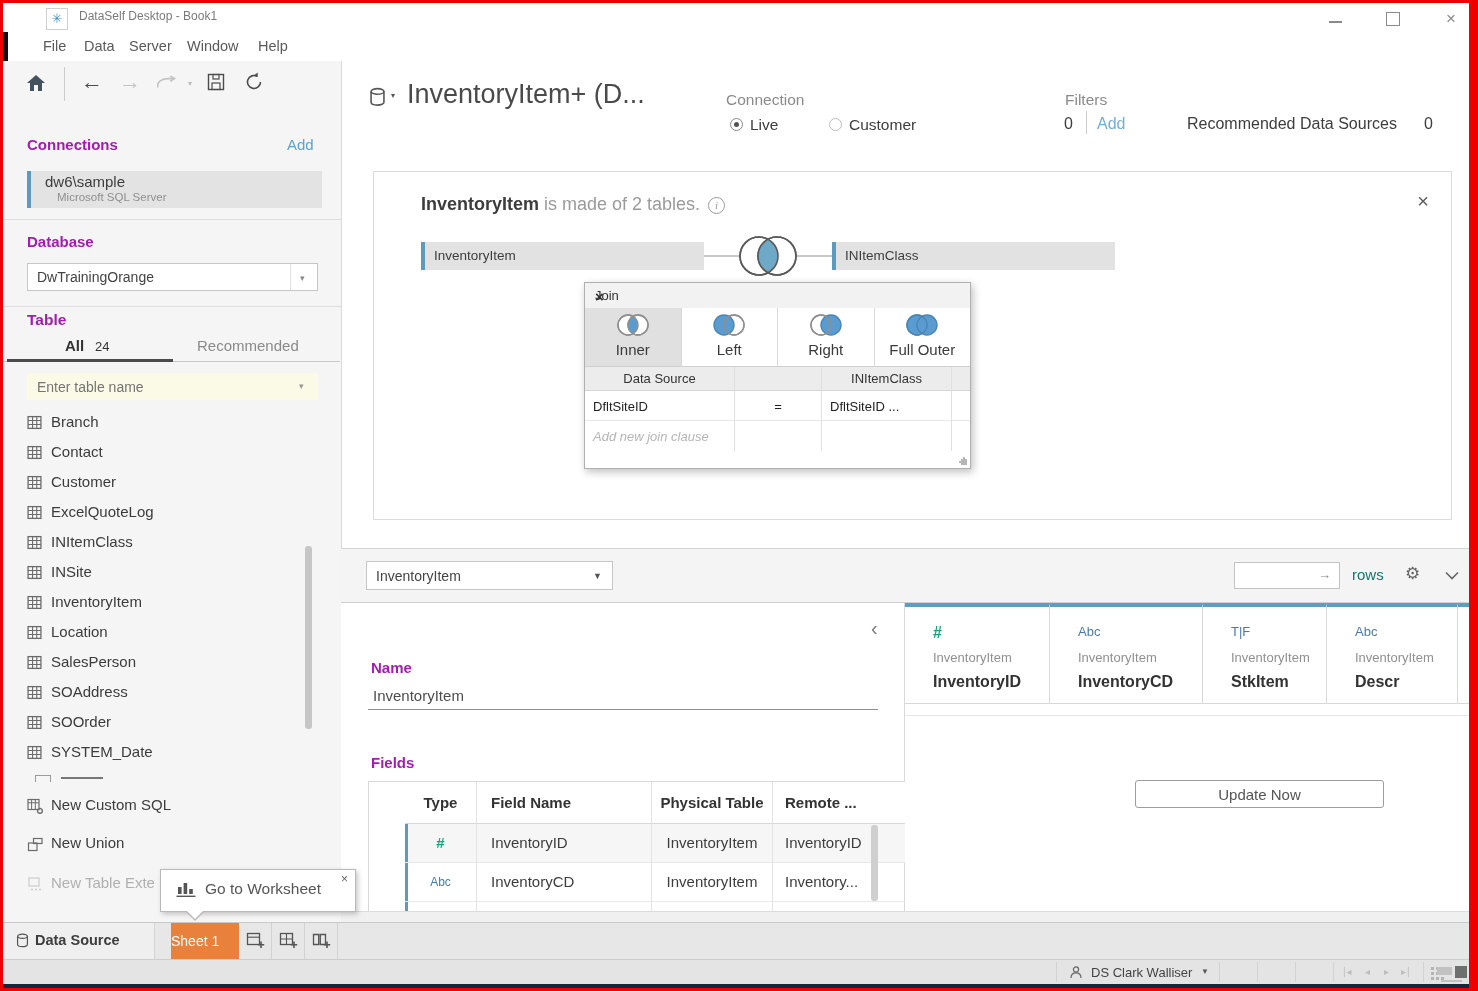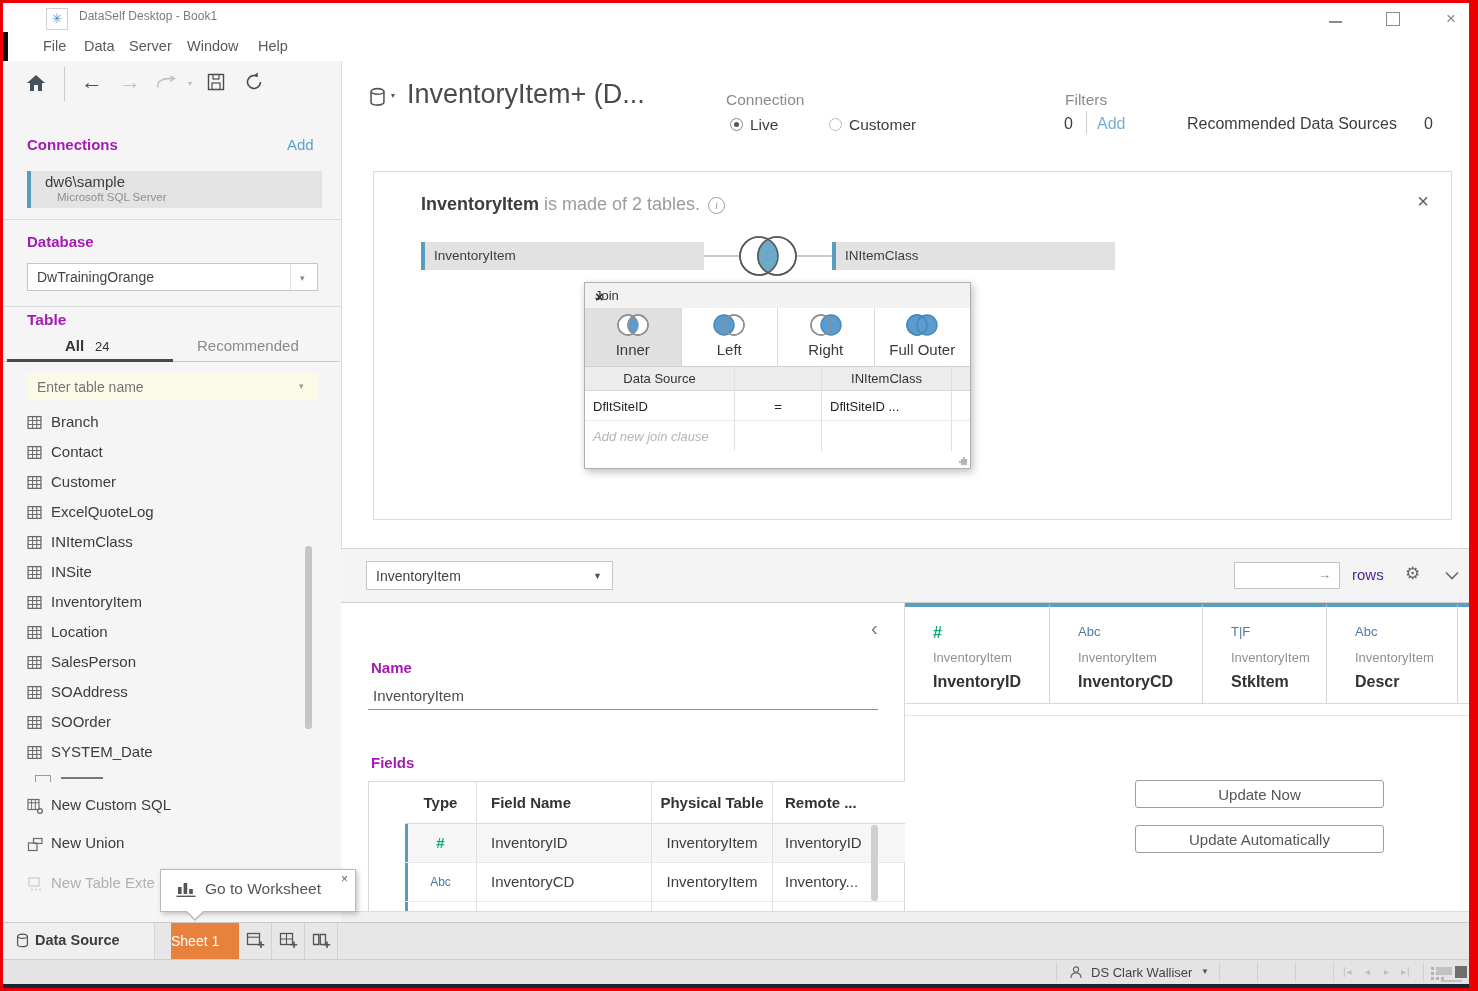--- a/index.html
+++ b/index.html
@@ -474,21 +474,21 @@
   </div>
 
   <div class="abs band">
     <div class="abs dropdown" style="left:25px;top:12px;width:247px;height:29px">
       <span class="abs dd-txt" style="top:6px">InventoryItem</span>
       <span class="abs" style="right:10px;top:9px;font-size:9px;color:#555">▼</span>
     </div>
     <div class="abs rowsinput" style="left:893px;top:13px;width:106px;height:27px">
       <span class="abs" style="right:8px;top:4px;color:#888;font-size:13px">→</span>
     </div>
-    <span class="abs" style="left:1011px;top:17px;font-size:15px;color:#4c1d95">rows</span>
+    <span class="abs" style="left:1011px;top:17px;font-size:15px;color:#0f766e">rows</span>
     <span class="abs" style="left:1064px;top:14px;font-size:17px;color:#666">⚙</span>
     <svg class="abs" style="left:1104px;top:22px" width="14" height="9">
         <path d="M1 1.5 L7 7.5 L13 1.5" fill="none" stroke="#666" stroke-width="1.6"></path>
       </svg>
   </div>
 
   <div class="abs meta">
     <span class="abs" style="left:530px;top:14px;font-size:20px;color:#777">‹</span>
     <span class="abs sb-h" style="left:30px;top:56px">Name</span>
     <span class="abs" style="left:32px;top:84px;font-size:15px;color:#4d4d4d">InventoryItem</span>
@@ -549,21 +549,20 @@
         <span class="pfield">Descr</span>
       </div>
       <div class="pcol" style="width:40px;flex:1">
         <span class="ptype t-num" style="left:12px">#</span>
         <span class="ptable" style="left:12px">Inve</span>
         <span class="pfield" style="left:12px">Iter</span>
       </div>
     </div>
     <div class="abs rowline"></div>
     <div class="abs updbtn" style="top:177px">Update Now</div>
-    <div class="abs updbtn" style="top:222px">Update Automatically</div>
   </div>
   <div class="abs hstrip"></div>
 
   <div class="abs tooltip">
     <svg style="position:absolute;left:15px;top:11px" width="20" height="16">
         <use href="#sym-chart"></use>
       </svg>
     <span class="txt">Go to Worksheet</span>
     <span class="tclose">×</span>
     <div class="tip-arrow-b"></div>

